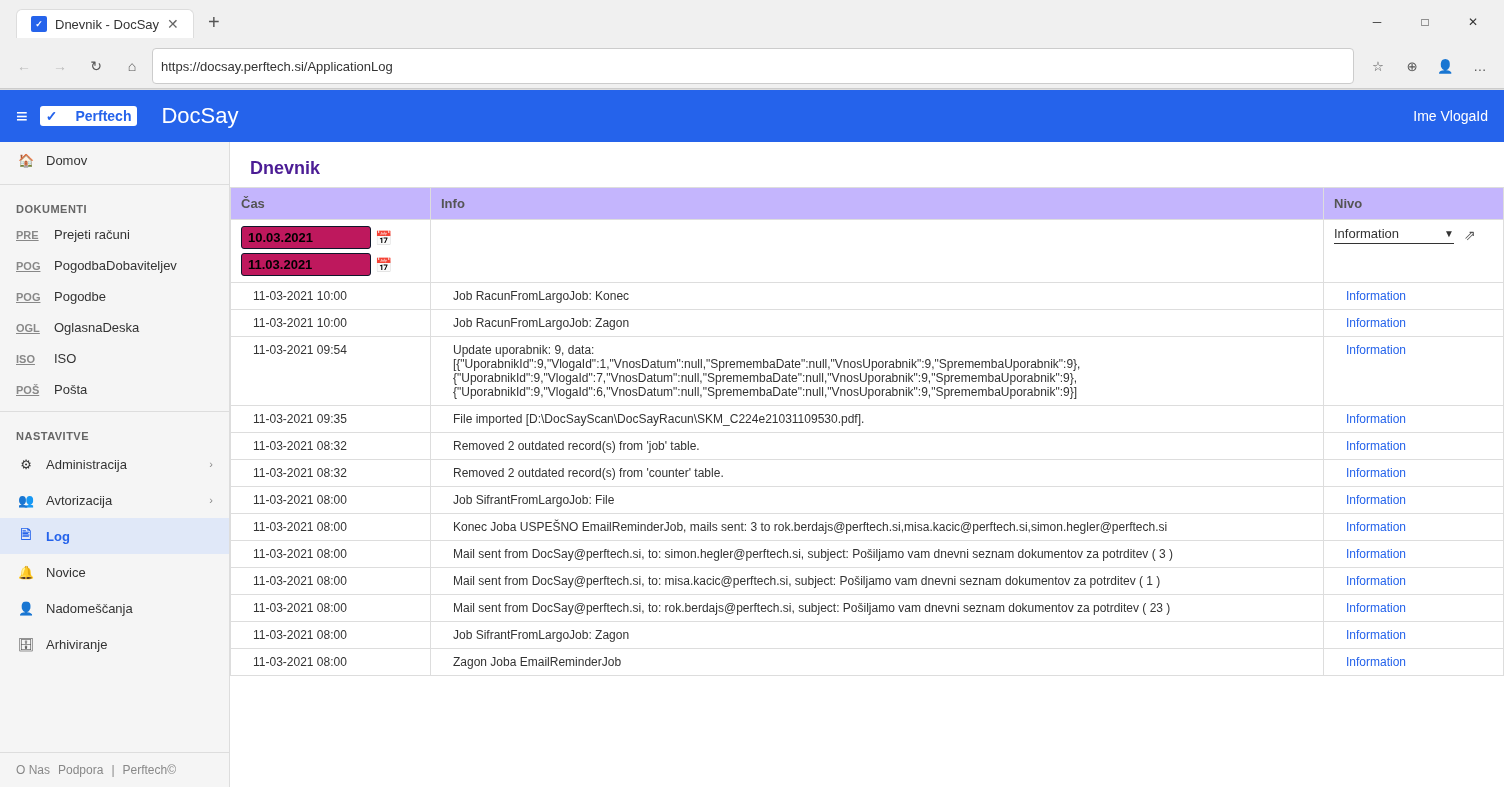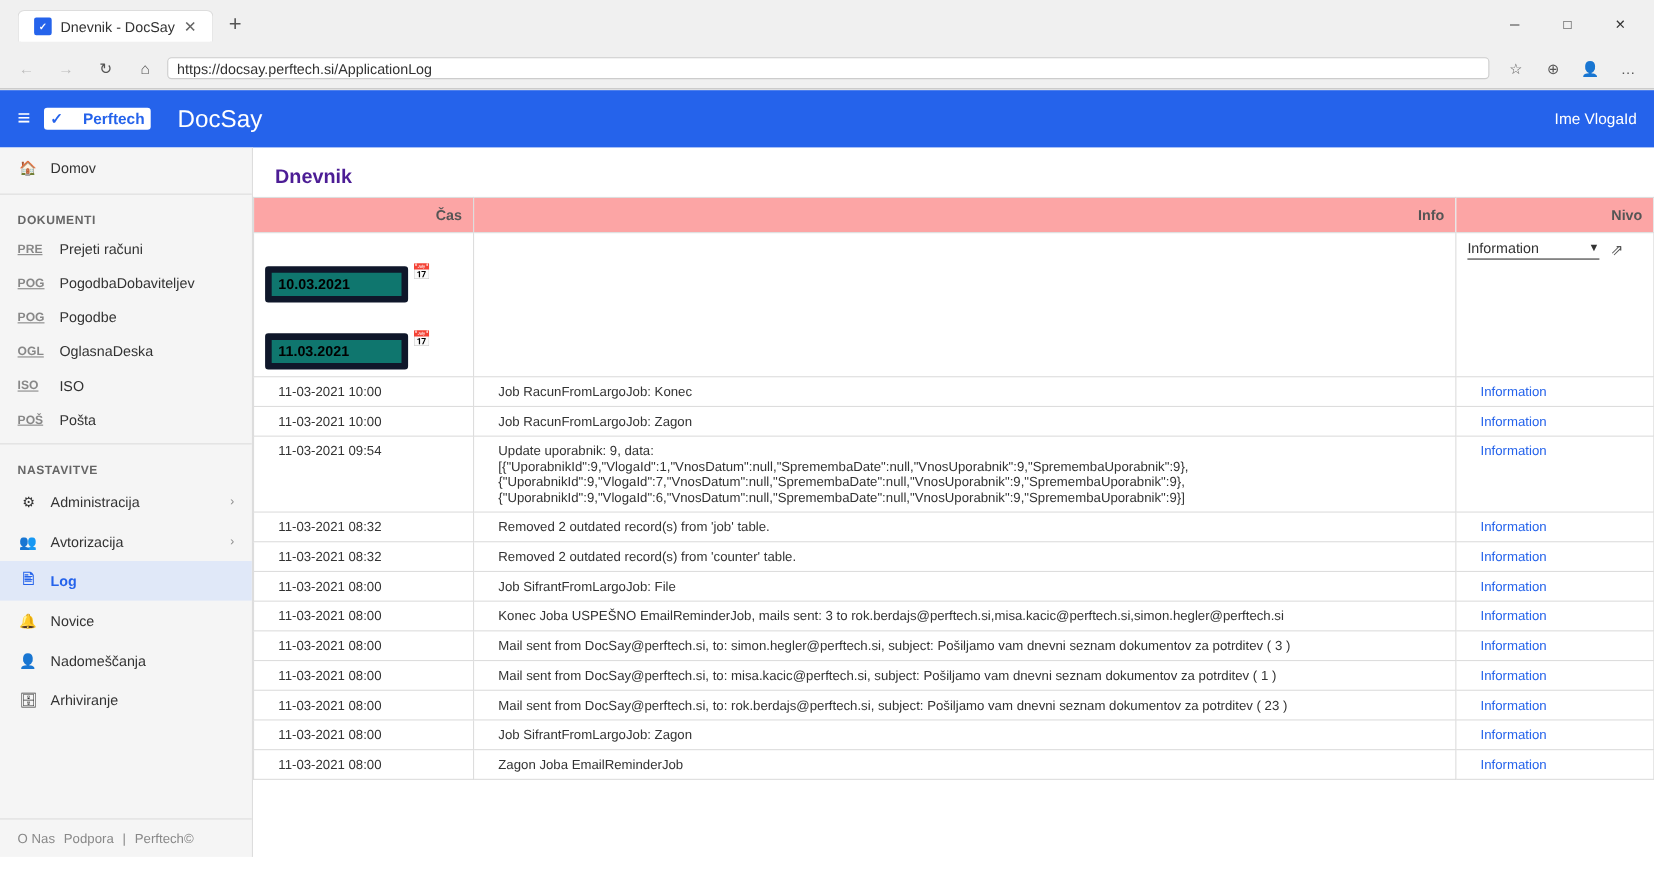--- a/index.html
+++ b/index.html
@@ -11,21 +11,21 @@
     .browser-controls { display: flex; gap: 2px; margin-left: auto; }
     .browser-btn { width: 46px; height: 28px; background: none; border: none; cursor: pointer; font-size: 12px; display: flex; align-items: center; justify-content: center; color: #333; }
     .tab-bar { display: flex; align-items: flex-end; padding: 0 8px; gap: 0; }
     .tab { display: flex; align-items: center; gap: 8px; padding: 6px 14px; background: #fff; border: 1px solid #ddd; border-bottom: none; border-radius: 6px 6px 0 0; font-size: 13px; min-width: 160px; }
     .tab-favicon { width: 16px; height: 16px; background: #2563eb; border-radius: 2px; display: flex; align-items: center; justify-content: center; color: white; font-size: 9px; font-weight: bold; }
     .tab-close { margin-left: auto; cursor: pointer; color: #666; font-size: 14px; }
     .tab-new { width: 32px; height: 32px; display: flex; align-items: center; justify-content: center; font-size: 20px; color: #555; cursor: pointer; margin-left: 4px; }
     .address-bar { display: flex; align-items: center; padding: 4px 8px; gap: 4px; background: #f0f0f0; border-bottom: 1px solid #ccc; }
     .nav-btn { width: 32px; height: 28px; background: none; border: none; cursor: pointer; display: flex; align-items: center; justify-content: center; color: #555; font-size: 14px; border-radius: 4px; }
     .nav-btn.disabled { color: #bbb; cursor: default; }
-    .address-input { flex: 1; height: 20px; border: 1px solid #ccc; border-radius: 4px; padding: 0 8px; font-size: 13px; background: #fff; color: #333; }
+    .address-input { flex: 1; height: 36px; border: 1px solid #ccc; border-radius: 4px; padding: 0 8px; font-size: 13px; background: #fff; color: #333; }
     .toolbar-icons { display: flex; gap: 2px; margin-left: 4px; }
     .toolbar-icon { width: 32px; height: 28px; background: none; border: none; cursor: pointer; display: flex; align-items: center; justify-content: center; color: #555; border-radius: 4px; }
 
     
     .app-wrapper { display: flex; flex-direction: column; height: calc(807px - 110px); }
     .app-header { background: #2563eb; color: white; display: flex; align-items: center; padding: 0 16px; height: 52px; flex-shrink: 0; }
     .header-menu-btn { background: none; border: none; color: white; font-size: 20px; cursor: pointer; margin-right: 12px; }
     .logo-box { background: white; border-radius: 3px; padding: 2px 6px; display: flex; align-items: center; gap: 3px; }
     .logo-check { color: #2563eb; font-size: 14px; font-weight: bold; }
     .logo-text { color: #2563eb; font-size: 14px; font-weight: bold; margin-left: 15px; }
@@ -47,28 +47,28 @@
     .sidebar-bottom { margin-top: auto; padding: 10px 16px; font-size: 12px; color: #888; display: flex; gap: 8px; border-top: 1px solid #ddd; text-align: center; }
     .sidebar-bottom a { color: #888; cursor: pointer; }
 
     
     .main-content { flex: 1; overflow: auto; padding: 0; display: flex; flex-direction: column; }
     .page-header { padding: 16px 20px 8px; }
     .page-title { font-size: 18px; font-weight: 700; color: #4c1d95; }
 
     
     .log-table { width: 100%; border-collapse: collapse; }
-    .log-table th { background: #fca5a5; border: 1px solid #ddd; padding: 8px 10px; text-align: right; font-size: 13px; font-weight: 600; color: #555; position: sticky; top: 0; z-index: 1; }
+    .log-table th { background: #c4b5fd; border: 1px solid #ddd; padding: 8px 10px; text-align: left; font-size: 13px; font-weight: 600; color: #555; position: sticky; top: 0; z-index: 1; }
     .log-table td { border: 1px solid #ddd; padding: 6px 22px; font-size: 12px; vertical-align: top; }
 
     
     .filter-row td { background: #fff; padding: 6px 10px; }
     .date-filter-cell { display: flex; flex-direction: column; gap: 4px; }
     .date-input-row { display: flex; align-items: center; gap: 4px; }
-    .date-input { border: 6px solid #0f172a; border-radius: 3px; padding: 3px 6px; font-size: 13px; font-weight: 600; width: 130px; background: #0f766e; margin-top: 24px; }
+    .date-input { border: 1px solid #0f172a; border-radius: 3px; padding: 3px 6px; font-size: 13px; font-weight: 600; width: 130px; background: #be185d; }
     .cal-icon { cursor: pointer; color: #555; font-size: 14px; }
     .nivo-dropdown { display: flex; align-items: center; gap: 4px; border-bottom: 1px solid #333; padding-bottom: 2px; width: 120px; cursor: pointer; }
     .nivo-dropdown-text { font-size: 13px; flex: 1; }
     .nivo-dropdown-arrow { font-size: 10px; }
     .filter-clear { cursor: pointer; color: #555; font-size: 14px; margin-left: 4px; }
 
     
     .level-info { color: #2563eb; }
 
     
@@ -241,20 +241,25 @@
             <td>11-03-2021 10:00</td>
             <td>Job RacunFromLargoJob: Zagon</td>
             <td class="level-info">Information</td>
           </tr>
           <tr>
             <td>11-03-2021 09:54</td>
             <td>Update uporabnik: 9, data:<br>[{"UporabnikId":9,"VlogaId":1,"VnosDatum":null,"SpremembaDate":null,"VnosUporabnik":9,"SpremembaUporabnik":9},<br>{"UporabnikId":9,"VlogaId":7,"VnosDatum":null,"SpremembaDate":null,"VnosUporabnik":9,"SpremembaUporabnik":9},<br>{"UporabnikId":9,"VlogaId":6,"VnosDatum":null,"SpremembaDate":null,"VnosUporabnik":9,"SpremembaUporabnik":9}]</td>
             <td class="level-info">Information</td>
           </tr>
           <tr>
+            <td>11-03-2021 09:35</td>
+            <td>File imported [D:\DocSayScan\DocSayRacun\SKM_C224e21031109530.pdf].</td>
+            <td class="level-info">Information</td>
+          </tr>
+          <tr>
             <td>11-03-2021 08:32</td>
             <td>Removed 2 outdated record(s) from 'job' table.</td>
             <td class="level-info">Information</td>
           </tr>
           <tr>
             <td>11-03-2021 08:32</td>
             <td>Removed 2 outdated record(s) from 'counter' table.</td>
             <td class="level-info">Information</td>
           </tr>
           <tr>

